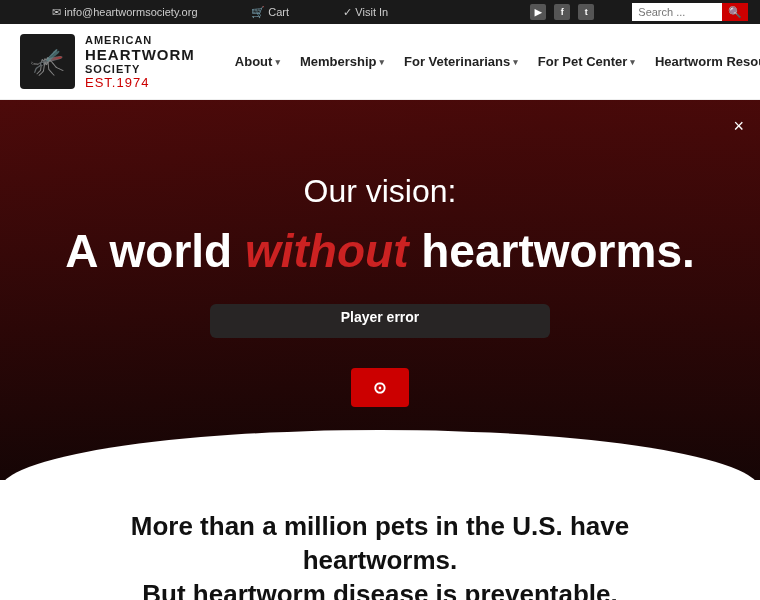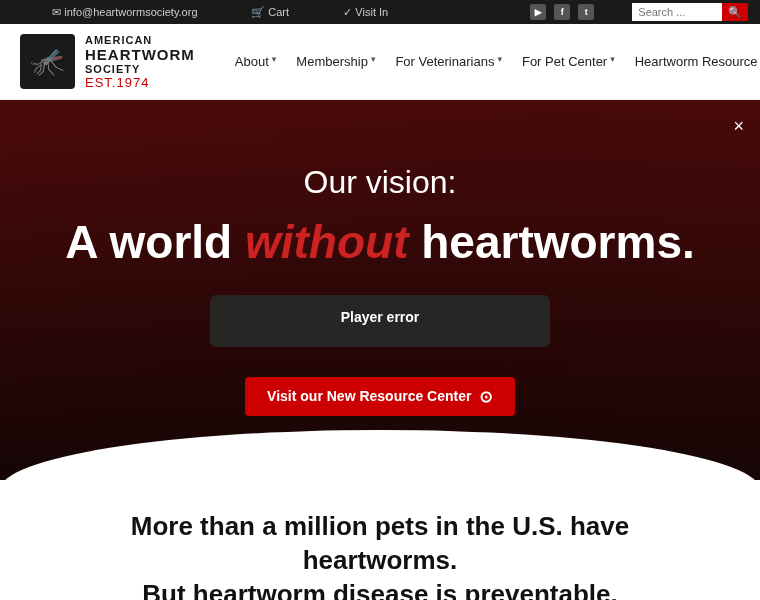--- a/index.html
+++ b/index.html
@@ -56,23 +56,23 @@
       color: #cc0000; font-size: 28px; line-height: 1;
     }
     .logo-text { display: flex; flex-direction: column; }
     .logo-text span.line1 { font-size: 11px; font-weight: 900; color: #1a1a1a; letter-spacing: 1px; }
     .logo-text span.line2 { font-size: 15px; font-weight: 900; color: #1a1a1a; letter-spacing: 1px; }
     .logo-text span.line3 { font-size: 11px; font-weight: 900; color: #1a1a1a; letter-spacing: 1px; }
     .logo-text span.est { font-size: 13px; color: #cc0000; font-weight: normal; letter-spacing: 1px; }
 
     nav { display: flex; align-items: center; gap: 0; flex: 1; }
     .nav-item {
-      display: flex; gap: 3px; padding: 28px 10px;
+      display: flex; align-items: center; gap: 3px; padding: 28px 10px;
       font-size: 13px; color: #222; cursor: pointer; white-space: nowrap;
-      position: relative; font-weight: 400;
+      position: relative; font-weight: 700;
     }
     .nav-arrow { font-size: 9px; color: #555; }
     .nav-item.resource { color: #222; }
 
     
     .hero {
       position: relative;
       width: 100%;
       height: 380px;
       background: linear-gradient(to bottom, rgba(80,10,10,0.85), rgba(20,5,5,0.9)),
@@ -111,21 +111,21 @@
     }
     .hero-tagline .without {
       color: #cc2222;
       font-style: italic;
     }
 
     
     .player-error {
       background: rgba(40,40,40,0.92);
       border-radius: 6px;
-      padding: 14px 28px;
+      padding: 5px 28px;
       color: #fff;
       text-align: center;
       max-width: 340px;
       margin: 0 auto 16px;
     }
     .player-error-title {
       font-size: 14px;
       font-weight: bold;
       margin-bottom: 8px;
     }
@@ -239,21 +239,20 @@
   <button class="close-btn">×</button>
   <div class="hero-content">
     <div class="hero-vision">Our vision:</div>
     <div class="hero-tagline">
       <span>A world </span><span class="without">without</span><span> heartworms.</span>
     </div>
     <div class="player-error">
       <div class="player-error-title">Player error</div>
     </div>
     <button class="resource-btn">
-      <span>Visit our New Resource Center</span>
       <span class="btn-icon">⊙</span>
     </button>
   </div>
   <div class="hero-bg-shape"></div>
 </div>
 
 <div class="body-content">
   <div class="body-headline">
     <span>More than a million pets in the U.S. have heartworms.</span><br>
     <span>But heartworm disease is preventable.</span>

